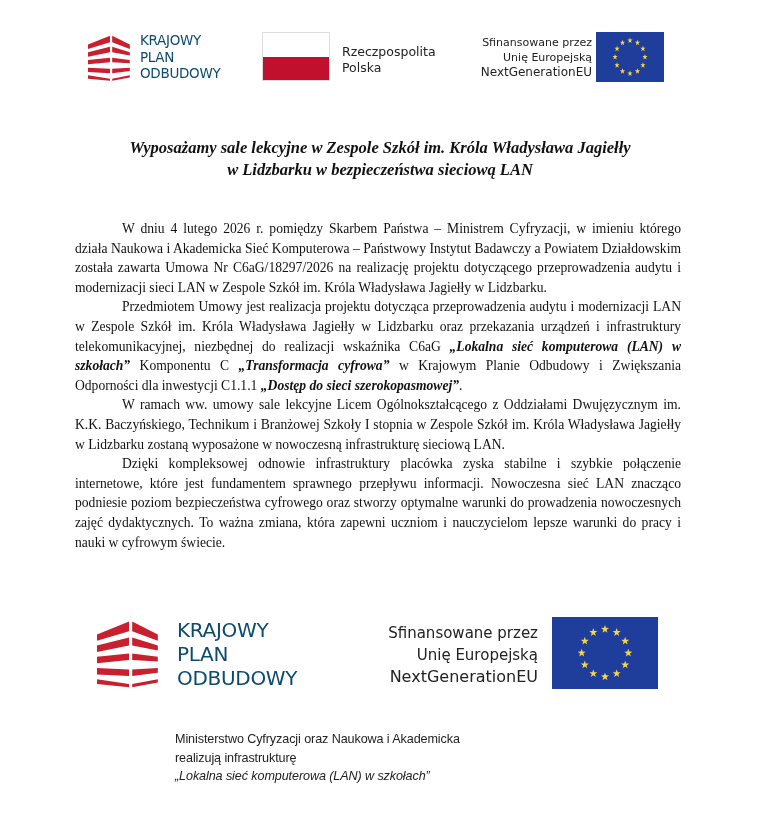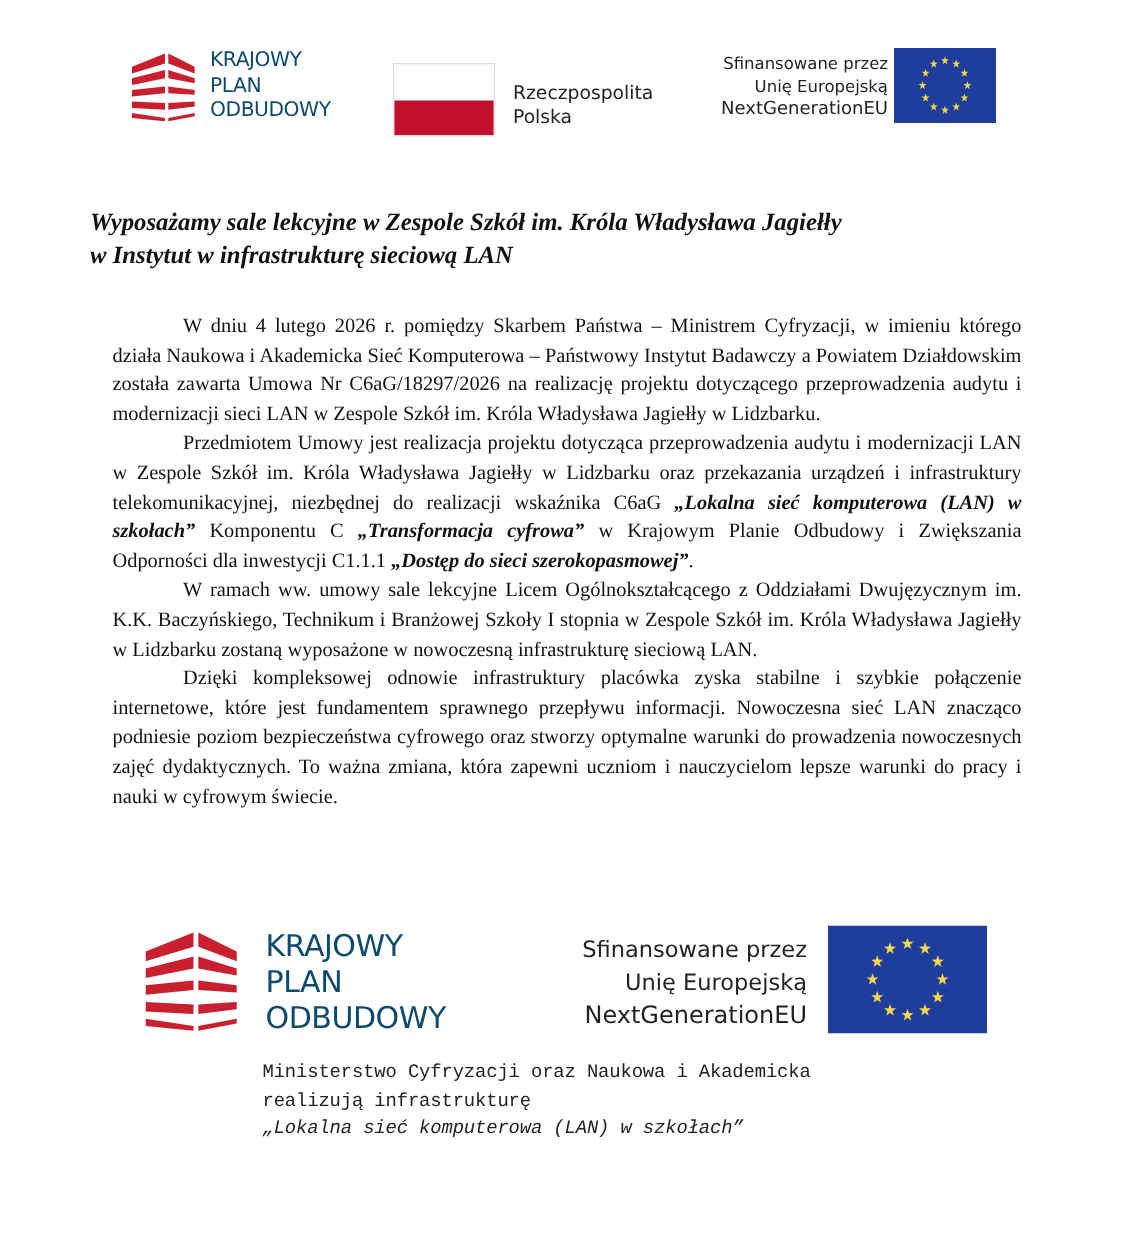--- a/index.html
+++ b/index.html
@@ -5,52 +5,52 @@
     html, body { margin: 0; padding: 0; background: #ffffff; }
     body { width: 760px; height: 829px; position: relative; overflow: hidden; font-family: "Liberation Serif", serif; color: #111; }
 
     
     .top-bar { position: absolute; top: 30px; left: 88px; width: 576px; height: 56px; }
     .kpo-top { position: absolute; left: 0; top: 2px; width: 150px; height: 52px; }
     .kpo-top svg { position: absolute; left: 0; top: 2px; }
     .kpo-text { position: absolute; font-family: "DejaVu Sans", sans-serif; color: #0c4a6e; letter-spacing: -0.3px; }
     .kpo-top .kpo-text { left: 52px; top: 0; font-size: 13.5px; line-height: 16.5px; }
 
-    .pl-top { position: absolute; left: 174px; top: 12px; width: 200px; height: 52px; }
+    .pl-top { position: absolute; left: 174px; top: 2px; width: 200px; height: 52px; }
     .pl-flag { position: absolute; left: 0; top: 0; width: 68px; height: 49px; border: 1px solid #ddd; box-sizing: border-box; }
     .pl-flag .white { height: 50%; background: #fff; }
     .pl-flag .red { height: 50%; background: #c0102e; }
     .pl-text { position: absolute; left: 80px; top: 12px; font-family: "DejaVu Sans", sans-serif; font-size: 12.5px; line-height: 16px; color: #222; }
 
     .eu-top { position: absolute; left: 376px; top: 2px; width: 200px; height: 52px; }
     .eu-top .eu-text { position: absolute; right: 72px; top: 3px; text-align: right; font-family: "DejaVu Sans", sans-serif; font-size: 11px; line-height: 15px; color: #222; white-space: nowrap; }
     .eu-top .eu-text .ng { font-size: 12px; }
     .eu-top .eu-flag { position: absolute; right: 0; top: 0; width: 68px; height: 50px; }
 
     
-    .title { position: absolute; top: 137px; left: 60px; width: 640px; text-align: left; font-family: "Liberation Serif", serif; font-style: italic; font-weight: bold; font-size: 16.5px; line-height: 22px; color: #111; }
+    .title { position: absolute; top: 137px; left: 60px; width: 640px; text-align: center; font-family: "Liberation Serif", serif; font-style: italic; font-weight: bold; font-size: 16.5px; line-height: 22px; color: #111; }
 
     
-    .body-text { position: absolute; top: 207px; left: 75px; width: 606px; font-family: "Liberation Serif", serif; font-size: 13.6px; line-height: 19.6px; color: #111; text-align: justify; }
+    .body-text { position: absolute; top: 219px; left: 75px; width: 606px; font-family: "Liberation Serif", serif; font-size: 13.6px; line-height: 19.6px; color: #111; text-align: justify; }
     .body-text p { margin: 0; text-indent: 47px; }
     .bi { font-style: italic; font-weight: bold; }
     .it { }
 
     
     .kpo-bottom { position: absolute; left: 97px; top: 618px; width: 230px; height: 82px; }
     .kpo-bottom svg { position: absolute; left: 0; top: 0; }
     .kpo-bottom .kpo-text { left: 80px; top: 0; font-size: 20px; line-height: 24px; }
 
     .eu-bottom { position: absolute; left: 350px; top: 617px; width: 310px; height: 80px; }
     .eu-bottom .eu-text { position: absolute; right: 122px; top: 5px; text-align: right; font-family: "DejaVu Sans", sans-serif; font-size: 15px; line-height: 22px; color: #222; white-space: nowrap; }
     .eu-bottom .eu-text .ng { font-size: 16px; }
     .eu-bottom .eu-flag { position: absolute; right: 2px; top: 0; width: 106px; height: 72px; }
 
     
-    .footer { position: absolute; left: 175px; top: 706px; width: 420px; font-family: Liberation Mono, monospace; font-size: 12.6px; line-height: 18.5px; color: #222; letter-spacing: -0.1px; }
+    .footer { position: absolute; left: 175px; top: 730px; width: 420px; font-family: Liberation Sans, sans-serif; font-size: 12.6px; line-height: 18.5px; color: #222; letter-spacing: -0.1px; }
     .footer .it { font-style: italic; }
   </style>
 </head>
 <body>
 
 <div class="top-bar">
   <div class="kpo-top">
     <svg width="44" height="48" viewBox="0 0 80 85">
       <g fill="#c8202f">
         <polygon points="0,18 40,2 40,14 0,26"></polygon>
@@ -104,21 +104,21 @@
           <polygon points="42.00,44.00 43.41,48.06 47.71,48.15 44.28,50.74 45.53,54.85 42.00,52.40 38.47,54.85 39.72,50.74 36.29,48.15 40.59,48.06"></polygon>
           <polygon points="46.42,27.50 47.83,31.56 52.13,31.65 48.70,34.24 49.95,38.35 46.42,35.90 42.89,38.35 44.14,34.24 40.71,31.65 45.01,31.56"></polygon>
           <polygon points="58.50,15.42 59.91,19.48 64.21,19.57 60.78,22.16 62.03,26.28 58.50,23.82 54.97,26.28 56.22,22.16 52.79,19.57 57.09,19.48"></polygon>
         </g>
     </svg>
   </div>
 </div>
 
 <div class="title">
   <div>Wyposażamy sale lekcyjne w Zespole Szkół im. Króla Władysława Jagiełły</div>
-  <div>w Instytut w infrastrukturę sieciową LAN</div>
+  <div>w Lidzbarku w bezpieczeństwa sieciową LAN</div>
 </div>
 
 <div class="body-text">
   <p>W dniu 4 lutego 2026 r. pomiędzy Skarbem Państwa – Ministrem Cyfryzacji, w imieniu którego działa Naukowa i Akademicka Sieć Komputerowa – Państwowy Instytut Badawczy a Powiatem Działdowskim została zawarta Umowa Nr C6aG/18297/2026 na realizację projektu dotyczącego przeprowadzenia audytu i modernizacji sieci LAN w Zespole Szkół im. Króla Władysława Jagiełły w Lidzbarku.</p>
   <p><span>Przedmiotem Umowy jest realizacja projektu dotycząca przeprowadzenia audytu i modernizacji LAN w Zespole Szkół im. Króla Władysława Jagiełły w Lidzbarku oraz przekazania urządzeń i infrastruktury telekomunikacyjnej, niezbędnej do realizacji </span><span class="it">wskaźnika C6aG</span> <span class="bi">„Lokalna sieć komputerowa (LAN) w szkołach”</span><span> Komponentu C </span><span class="bi">„Transformacja cyfrowa”</span><span> w Krajowym Planie Odbudowy i Zwiększania Odporności dla inwestycji C1.1.1 </span><span class="bi">„Dostęp do sieci szerokopasmowej”</span><span>.</span></p>
   <p>W ramach ww. umowy sale lekcyjne Licem Ogólnokształcącego z Oddziałami Dwujęzycznym im. K.K. Baczyńskiego, Technikum i Branżowej Szkoły I stopnia w Zespole Szkół im. Króla Władysława Jagiełły w Lidzbarku zostaną wyposażone w nowoczesną infrastrukturę sieciową LAN.</p>
   <p>Dzięki kompleksowej odnowie infrastruktury placówka zyska stabilne i szybkie połączenie internetowe, które jest fundamentem sprawnego przepływu informacji. Nowoczesna sieć LAN znacząco podniesie poziom bezpieczeństwa cyfrowego oraz stworzy optymalne warunki do prowadzenia nowoczesnych zajęć dydaktycznych. To ważna zmiana, która zapewni uczniom i nauczycielom lepsze warunki do pracy i nauki w cyfrowym świecie.</p>
 </div>
 
 <div class="kpo-bottom">

